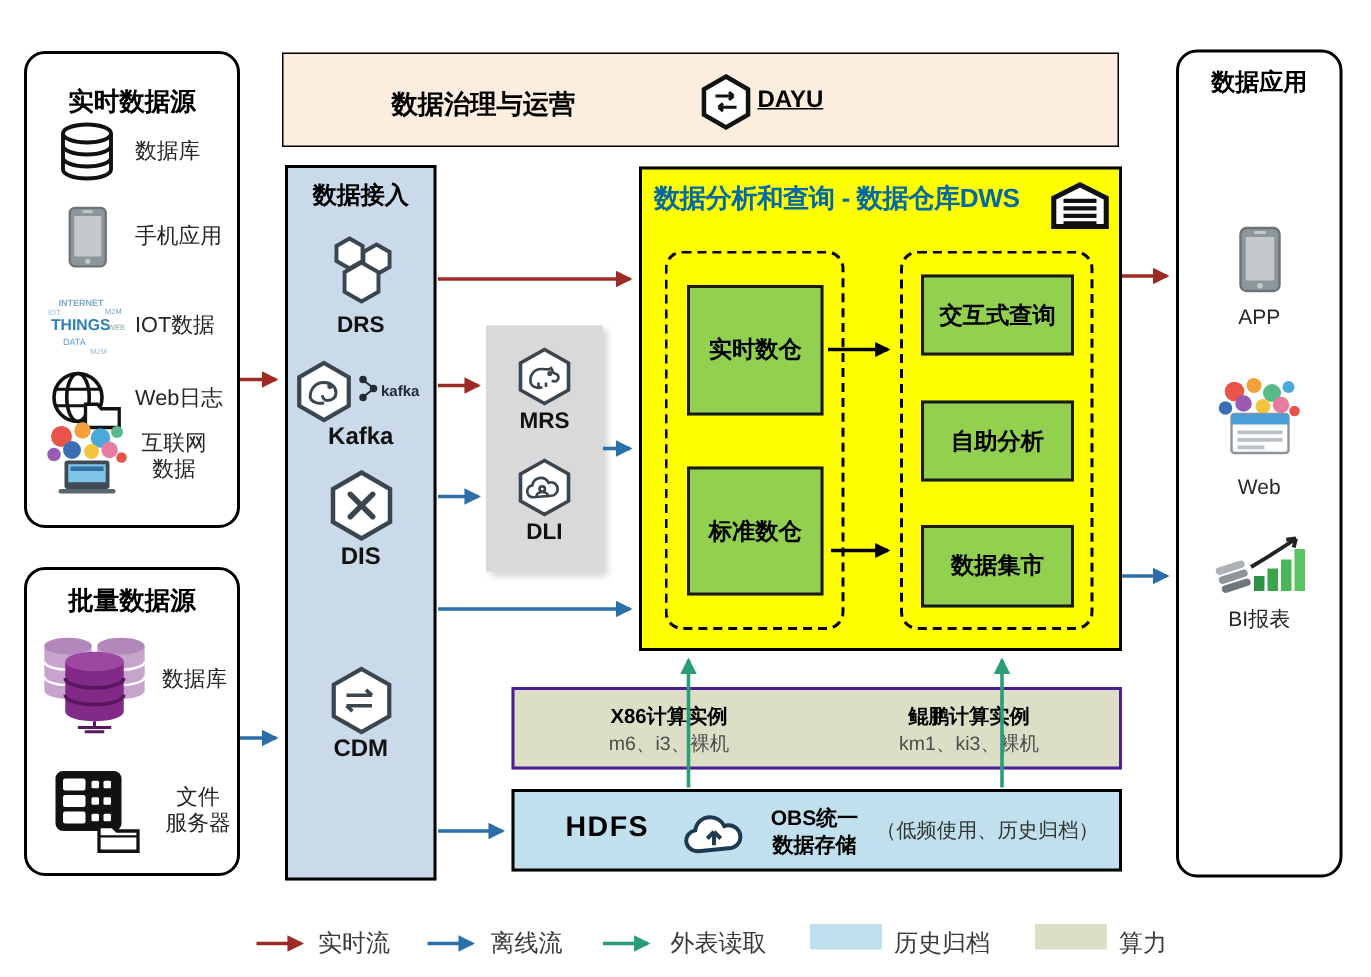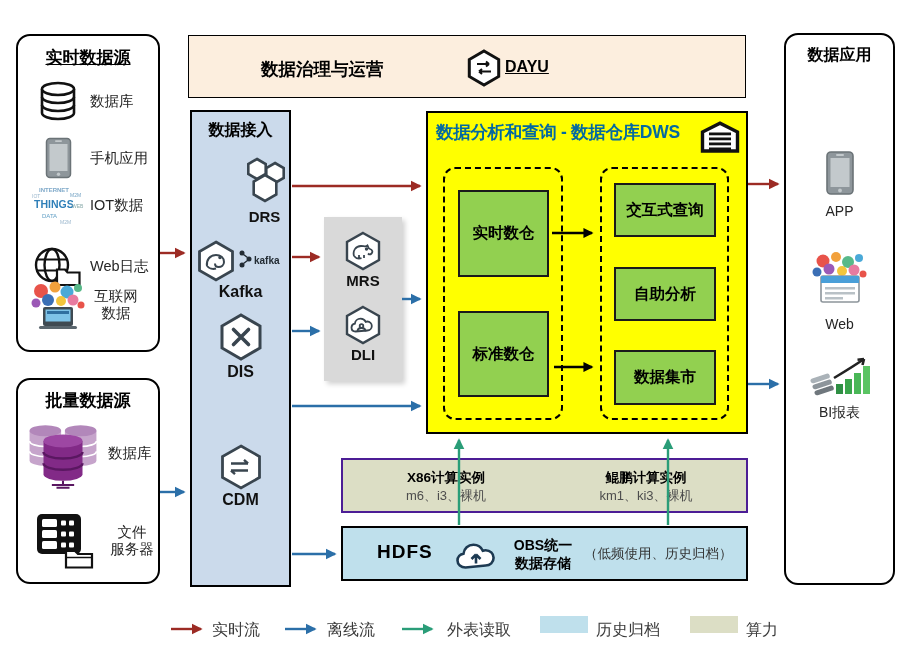--- a/index.html
+++ b/index.html
@@ -54,21 +54,21 @@
   .sw2{left:690px;top:616px;background:#DCDEC5;}
   svg{display:block;}
   .overlay{position:absolute;left:0;top:0;pointer-events:none;z-index:6;}
 </style>
 </head>
 <body>
 
 <div class="canvas">
 
   <div class="box rounded" style="left:16px;top:34px;width:144px;height:318px;">
-    <div class="btitle" style="margin-top:10px;text-decoration:underline;">实时数据源</div>
+    <div class="btitle" style="margin-top:20px;">实时数据源</div>
     <div class="row" style="left:8px;top:40px;width:126px;height:50px;">
       <span class="ic" style="width:64px;">
         <svg width="44" height="44" viewBox="0 0 44 44">
           <g fill="#fff" stroke="#111" stroke-width="2.6">
             <path d="M6,10 v24 a16,6 0 0 0 32,0 v-24"></path>
             <ellipse cx="22" cy="10" rx="16" ry="6"></ellipse>
             <path d="M6,18 a16,6 0 0 0 32,0" fill="none"></path>
             <path d="M6,26 a16,6 0 0 0 32,0" fill="none"></path>
           </g>
         </svg>
@@ -79,21 +79,21 @@
       <span class="ic" style="width:64px;">
         <svg width="27" height="42" viewBox="0 0 27 42">
           <rect x="1.5" y="1.5" width="24" height="39" rx="3.5" fill="#8e969b" stroke="#6b7377" stroke-width="1.5"></rect>
           <rect x="4.5" y="7" width="18" height="27" fill="#c3c9cc"></rect>
           <rect x="10" y="3.2" width="7" height="1.8" rx="0.9" fill="#c3c9cc"></rect>
           <circle cx="13.5" cy="37.2" r="1.7" fill="#c3c9cc"></circle>
         </svg>
       </span>
       <span class="lb">手机应用</span>
     </div>
-    <div class="row" style="left:8px;top:144px;width:126px;height:50px;text-align:center;">
+    <div class="row" style="left:8px;top:156px;width:126px;height:50px;text-align:center;">
       <span class="ic" style="width:64px;">
         <svg width="56" height="46" viewBox="0 0 56 46">
           <text x="9" y="10" font-size="6" font-weight="bold" fill="#7fa9c9">INTERNET</text>
           <text x="2" y="16" font-size="5" fill="#9bb7cd">IOT</text>
           <text x="40" y="15" font-size="5" fill="#74a3c4">M2M</text>
           <text x="4" y="26" font-size="10.5" font-weight="bold" fill="#2f7fb8">THINGS</text>
           <text x="42" y="26" font-size="5" fill="#8aa">WEB</text>
           <text x="12" y="36" font-size="6" fill="#63a0c6">DATA</text>
           <text x="30" y="42" font-size="5" fill="#9bb7cd">M2M</text>
         </svg>
@@ -202,21 +202,21 @@
           <path d="M26,22.5 h-12 M14,22.5 l3,-2.6 M14,22.5 l3,2.6"></path>
         </g>
       </svg>
     </div>
     <div class="dayu-t">DAYU</div>
   </div>
 
   <div class="acc">
     <div class="t">数据接入</div>
 
-    <div class="svc" style="top:43px;padding-left:24px;">
+    <div class="svc" style="top:43px;">
       <div style="display:flex;justify-content:center;">
         <svg width="52" height="52" viewBox="0 0 52 52">
           <g fill="#fff" stroke="#39454f" stroke-width="2.6">
             <path d="M18,4 L26.7,9 V19 L18,24 L9.3,19 V9 Z"></path>
             <path d="M36,8 L44.7,13 V23 L36,28 L27.3,23 V13 Z"></path>
             <path d="M26,20 L37.3,26.5 V39.5 L26,46 L14.7,39.5 V26.5 Z"></path>
           </g>
         </svg>
       </div>
       <div class="nm">DRS</div>

